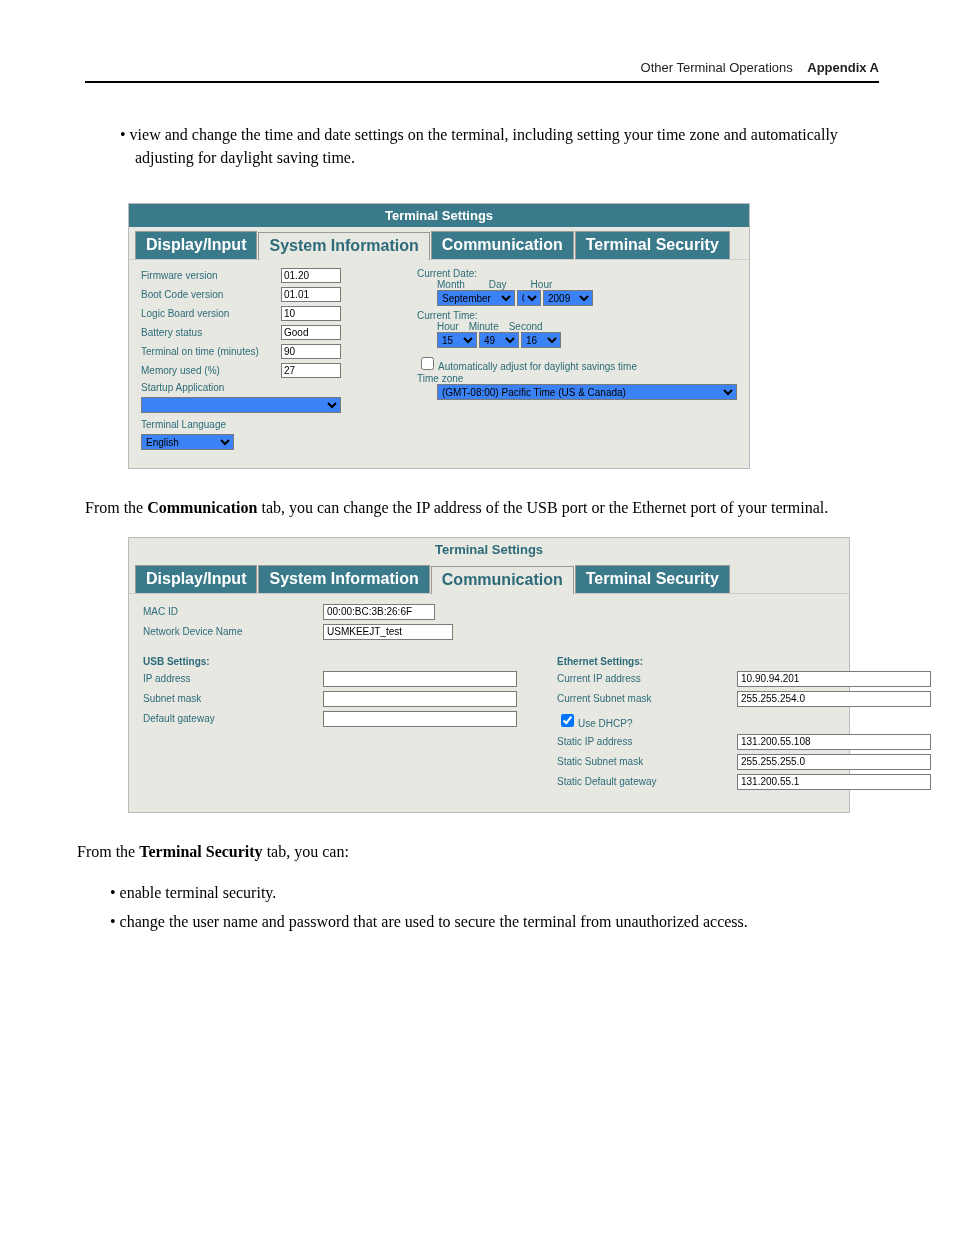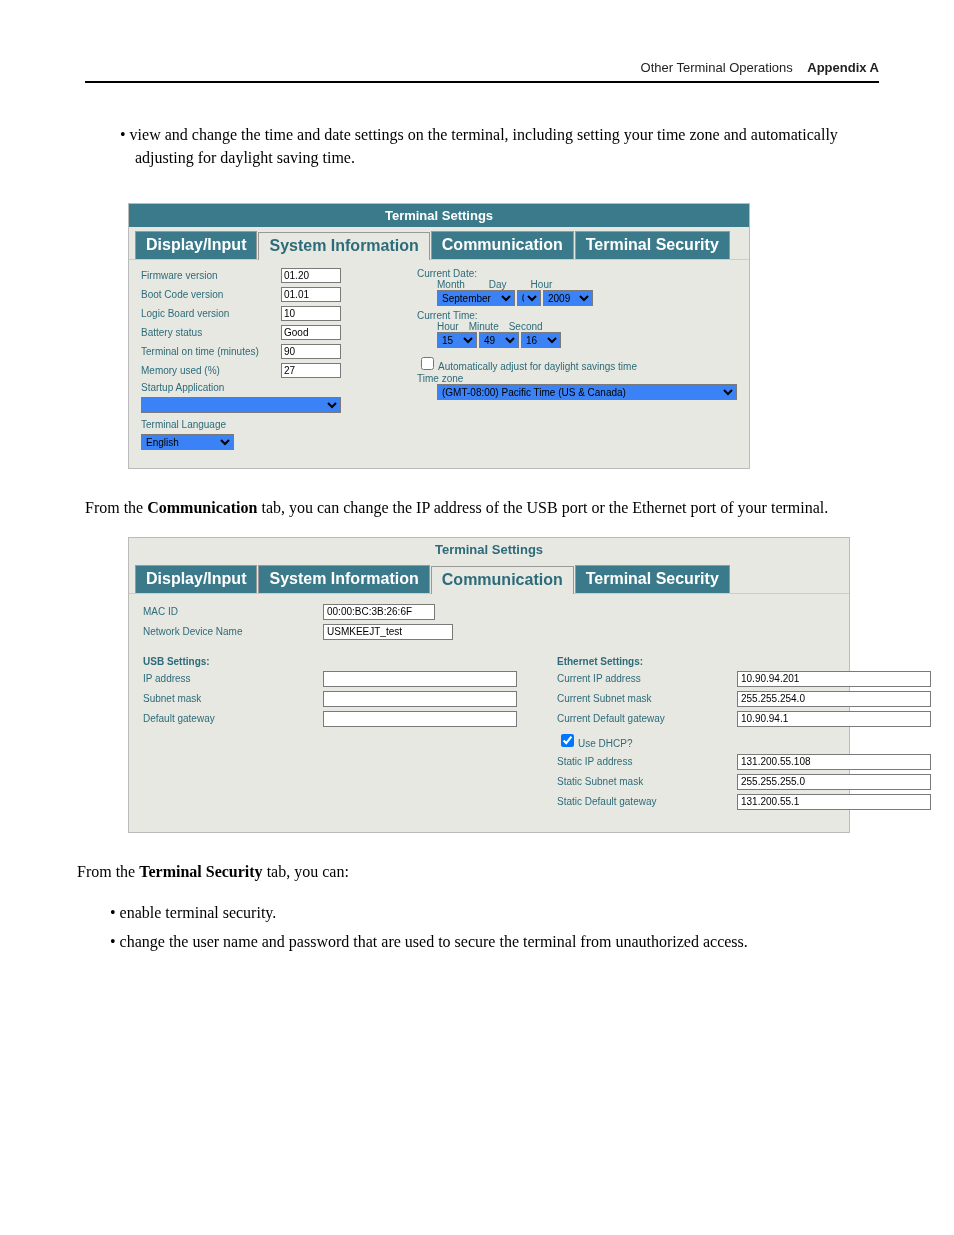--- a/index.html
+++ b/index.html
@@ -278,24 +278,20 @@
           <div class="section-h">Ethernet Settings:</div>
           <div class="row">
               <span class="lbl">Current IP address</span>
               <input class="input-box" value="10.90.94.201" style="">
             </div>
           <div class="row">
               <span class="lbl">Current Subnet mask</span>
               <input class="input-box" value="255.255.254.0" style="">
             </div>
           <div class="row">
-              <span class="lbl">Current Default gateway</span>
-              <input class="input-box" value="10.90.94.1" style="">
-            </div>
-          <div class="row">
               <span class="lbl"><input type="checkbox" checked="" class="chk" style=""><span>Use DHCP?</span></span>
             </div>
           <div class="row">
               <span class="lbl">Static IP address</span>
               <input class="input-box" value="131.200.55.108" style="">
             </div>
           <div class="row">
               <span class="lbl">Static Subnet mask</span>
               <input class="input-box" value="255.255.255.0" style="">
             </div>

